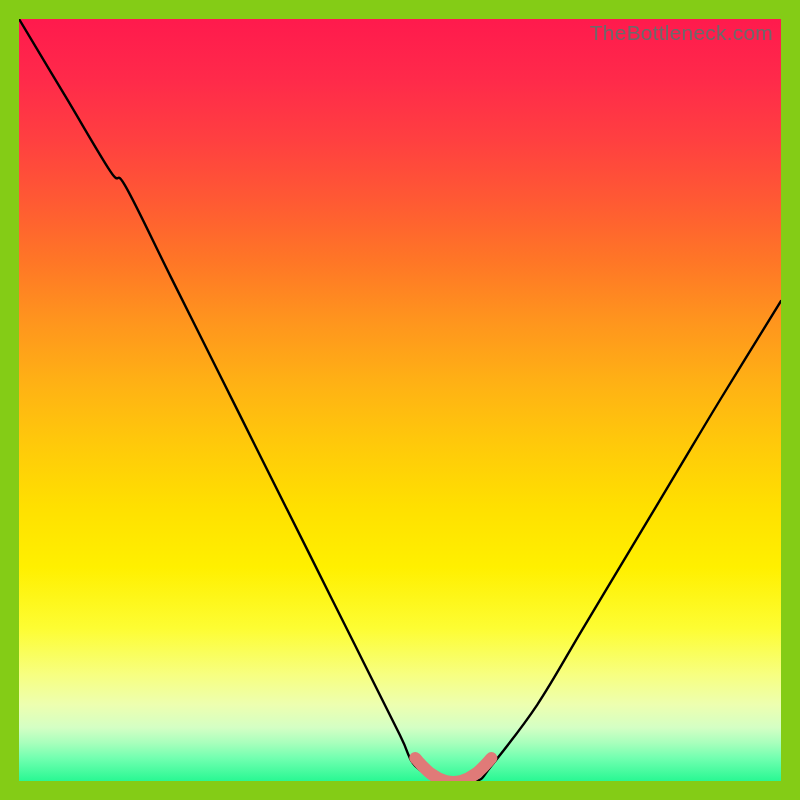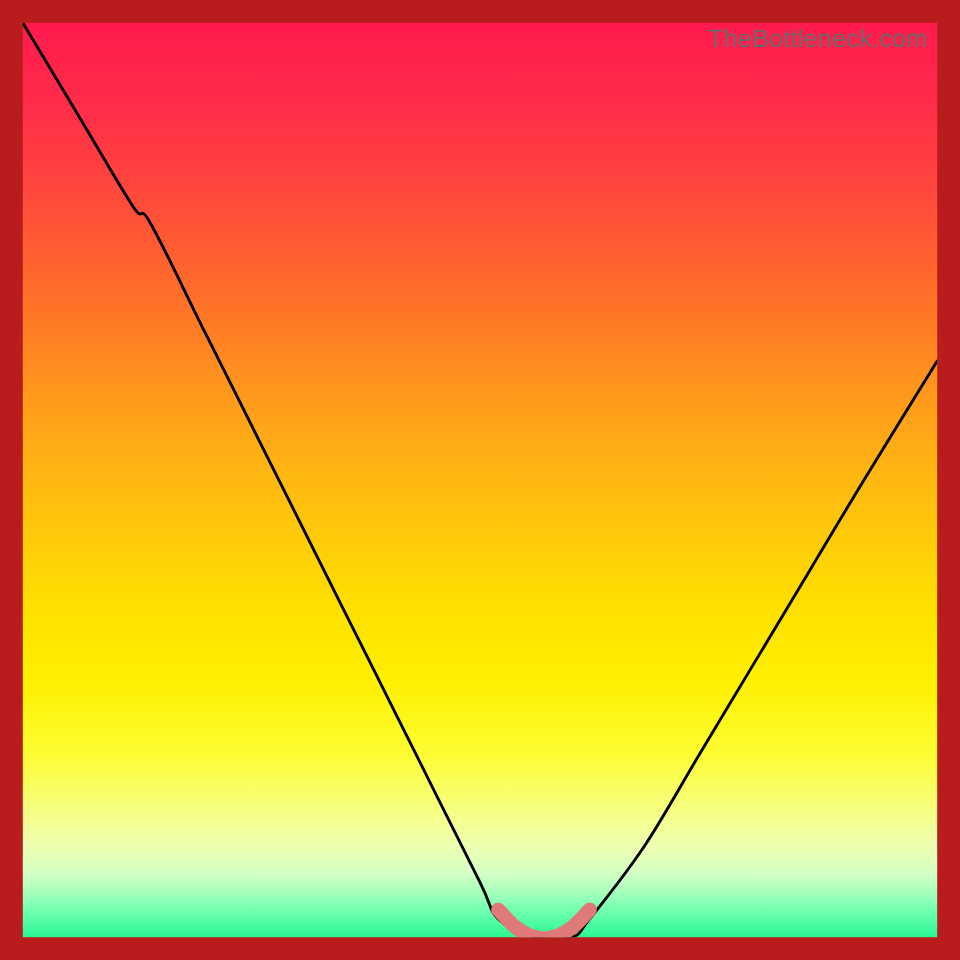--- a/index.html
+++ b/index.html
@@ -8,21 +8,21 @@
     width: 800px;
     height: 800px;
     background: #000;
     overflow: hidden;
     font-family: Arial, Helvetica, sans-serif;
   }
   .frame {
     position: relative;
     width: 800px;
     height: 800px;
-    background: #b91c1c;
+    background: #84cc16;
   }
   .plot-area {
     position: absolute;
     left: 19px;
     top: 19px;
     width: 762px;
     height: 762px;
     background: linear-gradient(to bottom,
       #ff1a4d 0%,
       #ff2a4a 8%,

